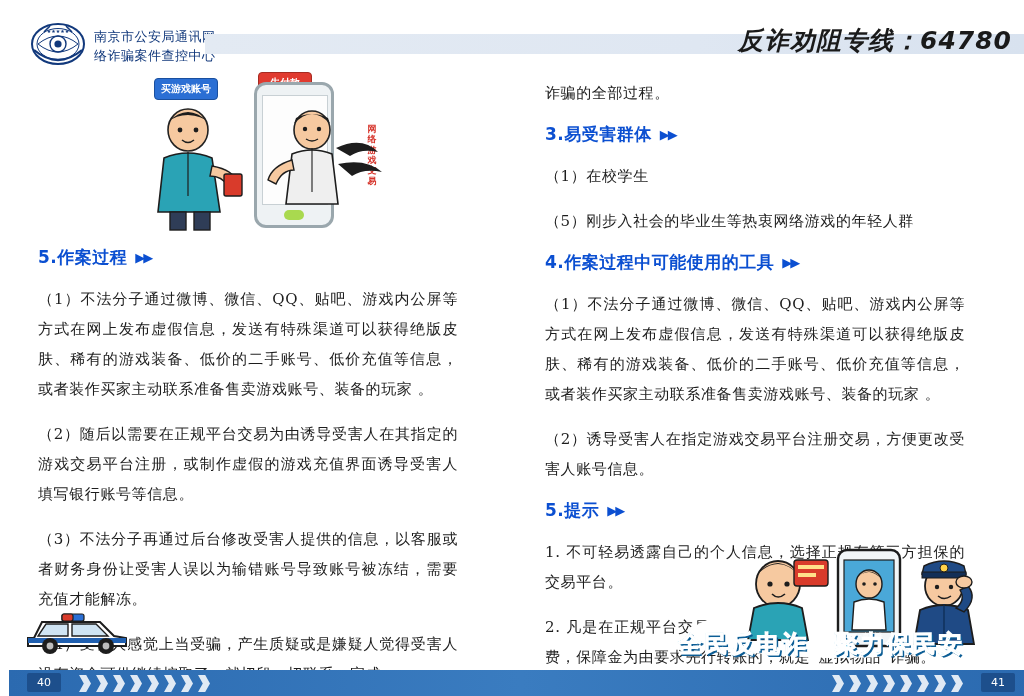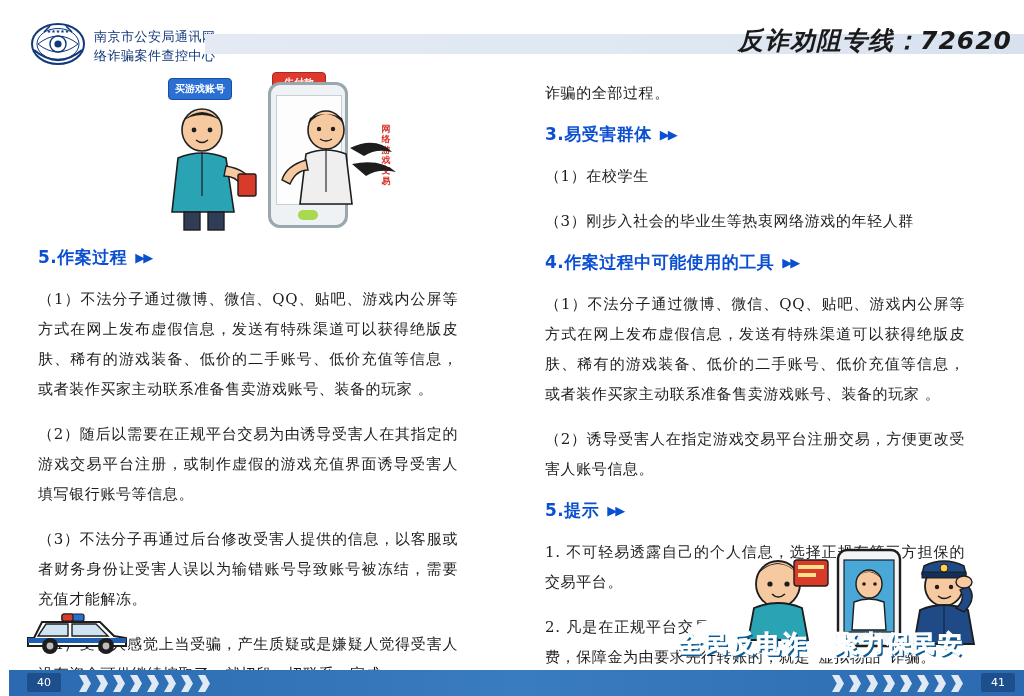--- a/index.html
+++ b/index.html
@@ -113,21 +113,21 @@
     color: #1d1d1d;
     line-height: 2.0;
     text-align: justify;
     letter-spacing: 0.6px;
     font-family: "DejaVu Serif", "Liberation Serif", serif;
   }
 
   
   .illus-top {
     position: absolute;
-    left: 150px; top: 72px;
+    left: 136px; top: 72px;
     width: 250px; height: 160px;
   }
   .bubble {
     position: absolute;
     border-radius: 4px;
     font-size: 10px;
     font-weight: bold;
     color: #fff;
     padding: 4px 6px;
     line-height: 1.2;
@@ -263,21 +263,21 @@
           <text x="28" y="13" font-size="5" text-anchor="middle" fill="#12397c" font-family="DejaVu Sans">★★★★★</text>
         </svg>
       </div>
       <div class="org-text">
         <div class="org-line1">南京市公安局通讯网</div>
         <div class="org-line2">络诈骗案件查控中心</div>
       </div>
     </div>
 
     <div class="header-bar"></div>
-    <div class="hotline">反诈劝阻专线：72620</div>
+    <div class="hotline">反诈劝阻专线：64780</div>
   </div>
 
   <div class="illus-top">
     <div class="bubble blue" style="left:18px; top:6px;">买游戏账号</div>
     <div class="bubble red" style="left:122px; top:0px; white-space:pre-line; line-height:1.15;">先付款
 再给账号</div>
 
     <div class="phone-body">
       <div class="phone-screen"></div>
       <div class="phone-home"></div>
@@ -327,21 +327,21 @@
 
   <div class="col col-right">
 
     <p class="body-text" style="margin-top:0;">诈骗的全部过程。</p>
 
     <div class="section-head">
       <span>3.易受害群体</span>
       <span class="arrows">▶▶</span>
     </div>
     <p class="body-text">（1）在校学生</p>
-    <p class="body-text">（3）刚步入社会的毕业生等热衷网络游戏的年轻人群</p>
+    <p class="body-text">（5）刚步入社会的毕业生等热衷网络游戏的年轻人群</p>
 
     <div class="section-head">
       <span>4.作案过程中可能使用的工具</span>
       <span class="arrows">▶▶</span>
     </div>
     <p class="body-text">（1）不法分子通过微博、微信、QQ、贴吧、游戏内公屏等方式在网上发布虚假信息，发送有特殊渠道可以获得绝版皮肤、稀有的游戏装备、低价的二手账号、低价充值等信息，或者装作买家主动联系准备售卖游戏账号、装备的玩家 。</p>
     <p class="body-text">（2）诱导受害人在指定游戏交易平台注册交易，方便更改受害人账号信息。</p>
 
     <div class="section-head">
       <span>5.提示</span>

